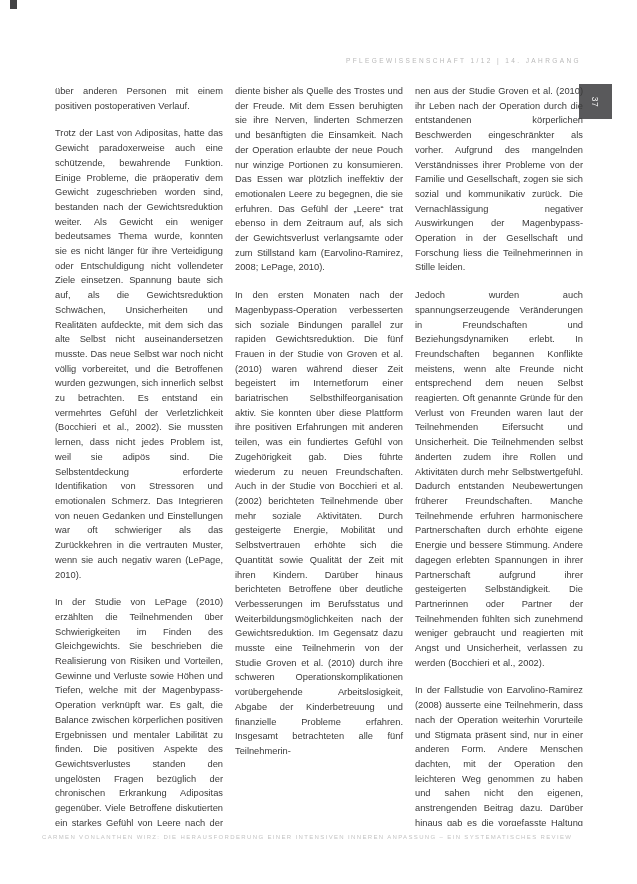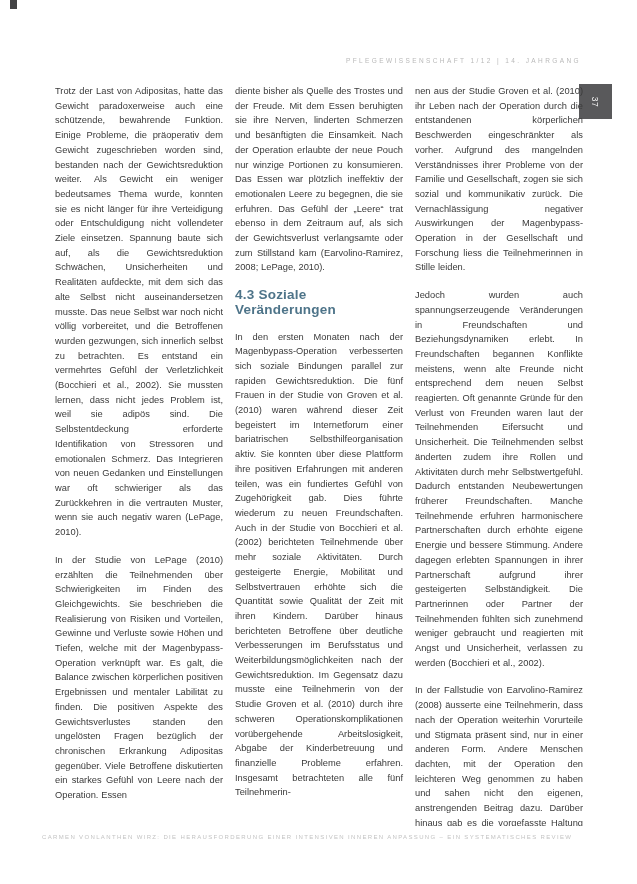--- a/index.html
+++ b/index.html
@@ -69,27 +69,27 @@
 
   <div class="running-header">PFLEGEWISSENSCHAFT 1/12 | 14. JAHRGANG</div>
 
   <div class="page-tab">
     <span>37</span>
   </div>
 
   <div class="columns">
 
     <div class="col" lang="de">
+      <p>über anderen Personen mit einem positiven postoperativen Verlauf.</p>
       <p>Trotz der Last von Adipositas, hatte das Gewicht paradoxerweise auch eine schützende, bewahrende Funktion. Einige Probleme, die präoperativ dem Gewicht zugeschrieben worden sind, bestanden nach der Gewichtsreduktion weiter. Als Gewicht ein weniger bedeutsames Thema wurde, konnten sie es nicht länger für ihre Verteidigung oder Entschuldigung nicht vollendeter Ziele einsetzen. Spannung baute sich auf, als die Gewichtsreduktion Schwächen, Unsicherheiten und Realitäten aufdeckte, mit dem sich das alte Selbst nicht auseinandersetzen musste. Das neue Selbst war noch nicht völlig vorbereitet, und die Betroffenen wurden gezwungen, sich innerlich selbst zu betrachten. Es entstand ein vermehrtes Gefühl der Verletzlichkeit (Bocchieri et al., 2002). Sie mussten lernen, dass nicht jedes Problem ist, weil sie adipös sind. Die Selbstentdeckung erforderte Identifikation von Stressoren und emotionalen Schmerz. Das Integrieren von neuen Gedanken und Einstellungen war oft schwieriger als das Zurückkehren in die vertrauten Muster, wenn sie auch negativ waren (LePage, 2010).</p>
       <p>In der Studie von LePage (2010) erzählten die Teilnehmenden über Schwierigkeiten im Finden des Gleichgewichts. Sie beschrieben die Realisierung von Risiken und Vorteilen, Gewinne und Verluste sowie Höhen und Tiefen, welche mit der Magenbypass-Operation verknüpft war. Es galt, die Balance zwischen körperlichen positiven Ergebnissen und mentaler Labilität zu finden. Die positiven Aspekte des Gewichtsverlustes standen den ungelösten Fragen bezüglich der chronischen Erkrankung Adipositas gegenüber. Viele Betroffene diskutierten ein starkes Gefühl von Leere nach der Operation. Essen</p>
     </div>
 
     <div class="col" lang="de">
       <p>diente bisher als Quelle des Trostes und der Freude. Mit dem Essen beruhigten sie ihre Nerven, linderten Schmerzen und besänftigten die Einsamkeit. Nach der Operation erlaubte der neue Pouch nur winzige Portionen zu konsumieren. Das Essen war plötzlich ineffektiv der emotionalen Leere zu begegnen, die sie erfuhren. Das Gefühl der „Leere“ trat ebenso in dem Zeitraum auf, als sich der Gewichtsverlust verlangsamte oder zum Stillstand kam (Earvolino-Ramirez, 2008; LePage, 2010).</p>
-      <h2 class="section-heading">4.3 Soziale Veränderungen</h2>
       <p>In den ersten Monaten nach der Magenbypass-Operation verbesserten sich soziale Bindungen parallel zur rapiden Gewichtsreduktion. Die fünf Frauen in der Studie von Groven et al. (2010) waren während dieser Zeit begeistert im Internetforum einer bariatrischen Selbsthilfeorganisation aktiv. Sie konnten über diese Plattform ihre positiven Erfahrungen mit anderen teilen, was ein fundiertes Gefühl von Zugehörigkeit gab. Dies führte wiederum zu neuen Freundschaften. Auch in der Studie von Bocchieri et al. (2002) berichteten Teilnehmende über mehr soziale Aktivitäten. Durch gesteigerte Energie, Mobilität und Selbstvertrauen erhöhte sich die Quantität sowie Qualität der Zeit mit ihren Kindern. Darüber hinaus berichteten Betroffene über deutliche Verbesserungen im Berufsstatus und Weiterbildungsmöglichkeiten nach der Gewichtsreduktion. Im Gegensatz dazu musste eine Teilnehmerin von der Studie Groven et al. (2010) durch ihre schweren Operationskomplikationen vorübergehende Arbeitslosigkeit, Abgabe der Kinderbetreuung und finanzielle Probleme erfahren. Insgesamt betrachteten alle fünf Teilnehmerin-</p>
     </div>
 
     <div class="col" lang="de">
       <p>nen aus der Studie Groven et al. (2010) ihr Leben nach der Operation durch die entstandenen körperlichen Beschwerden eingeschränkter als vorher. Aufgrund des mangelnden Verständnisses ihrer Probleme von der Familie und Gesellschaft, zogen sie sich sozial und kommunikativ zurück. Die Vernachlässigung negativer Auswirkungen der Magenbypass-Operation in der Gesellschaft und Forschung liess die Teilnehmerinnen in Stille leiden.</p>
       <p>Jedoch wurden auch spannungserzeugende Veränderungen in Freundschaften und Beziehungsdynamiken erlebt. In Freundschaften begannen Konflikte meistens, wenn alte Freunde nicht entsprechend dem neuen Selbst reagierten. Oft genannte Gründe für den Verlust von Freunden waren laut der Teilnehmenden Eifersucht und Unsicherheit. Die Teilnehmenden selbst änderten zudem ihre Rollen und Aktivitäten durch mehr Selbstwertgefühl. Dadurch entstanden Neubewertungen früherer Freundschaften. Manche Teilnehmende erfuhren harmonischere Partnerschaften durch erhöhte eigene Energie und bessere Stimmung. Andere dagegen erlebten Spannungen in ihrer Partnerschaft aufgrund ihrer gesteigerten Selbständigkeit. Die Partnerinnen oder Partner der Teilnehmenden fühlten sich zunehmend weniger gebraucht und reagierten mit Angst und Unsicherheit, verlassen zu werden (Bocchieri et al., 2002).</p>
       <p>In der Fallstudie von Earvolino-Ramirez (2008) äusserte eine Teilnehmerin, dass nach der Operation weiterhin Vorurteile und Stigmata präsent sind, nur in einer anderen Form. Andere Menschen dachten, mit der Operation den leichteren Weg genommen zu haben und sahen nicht den eigenen, anstrengenden Beitrag dazu. Darüber hinaus gab es die vorgefasste Haltung der eigenen</p>
     </div>
 
   </div>

